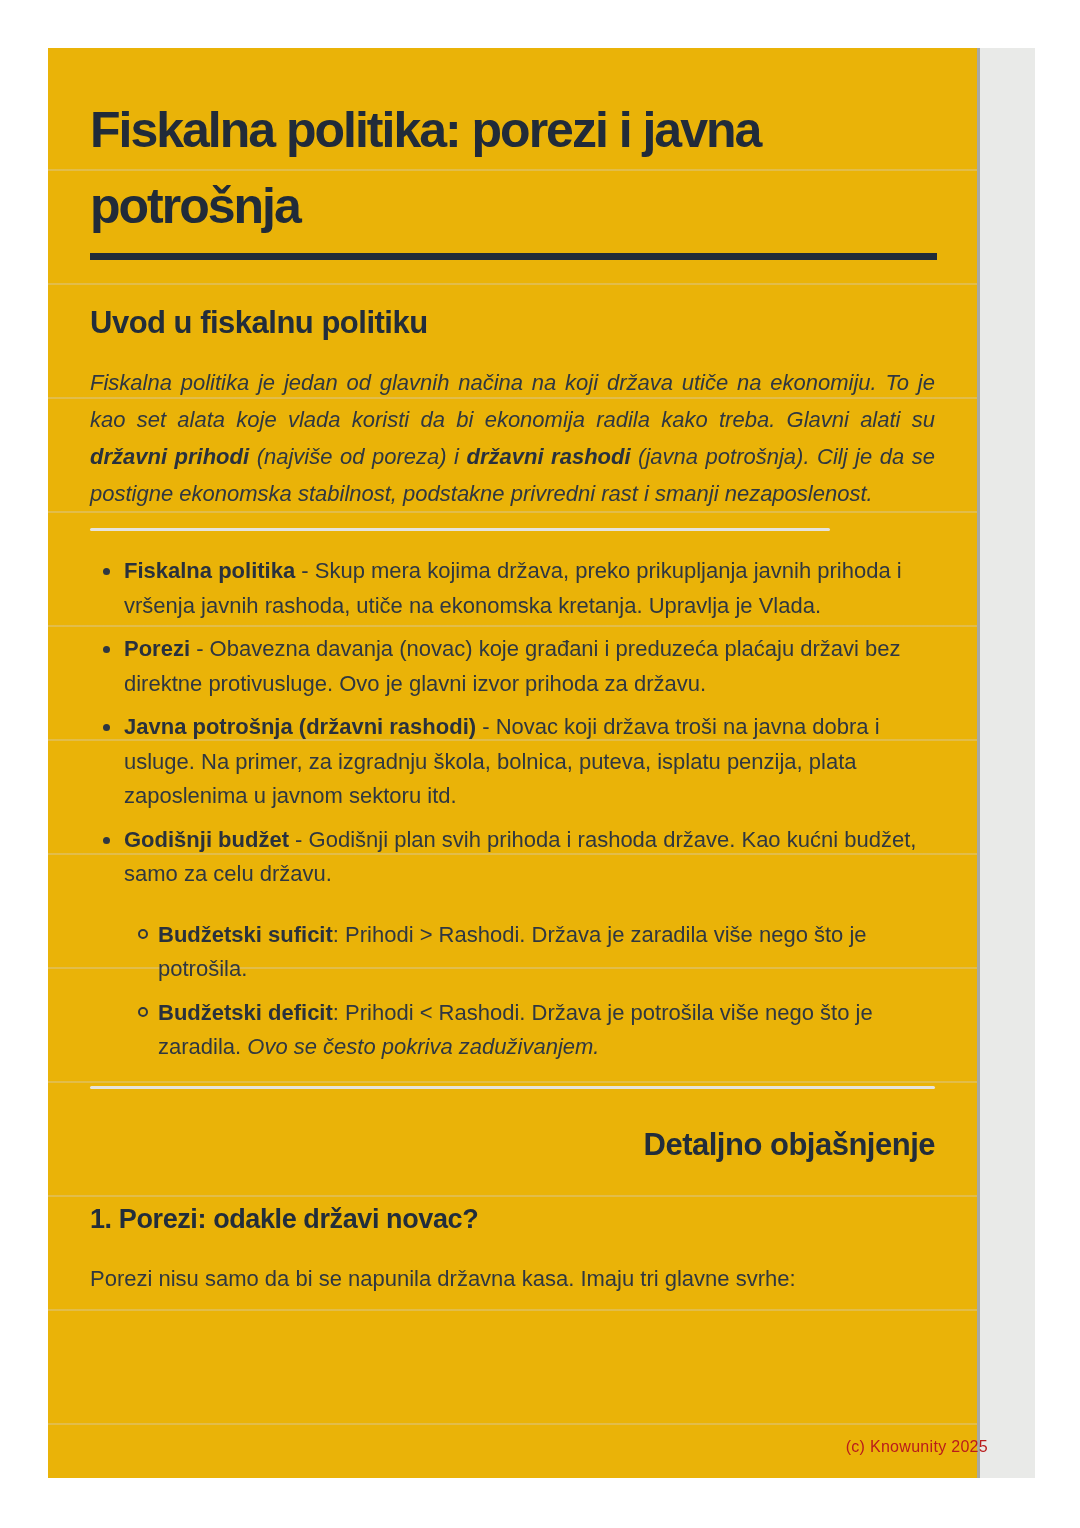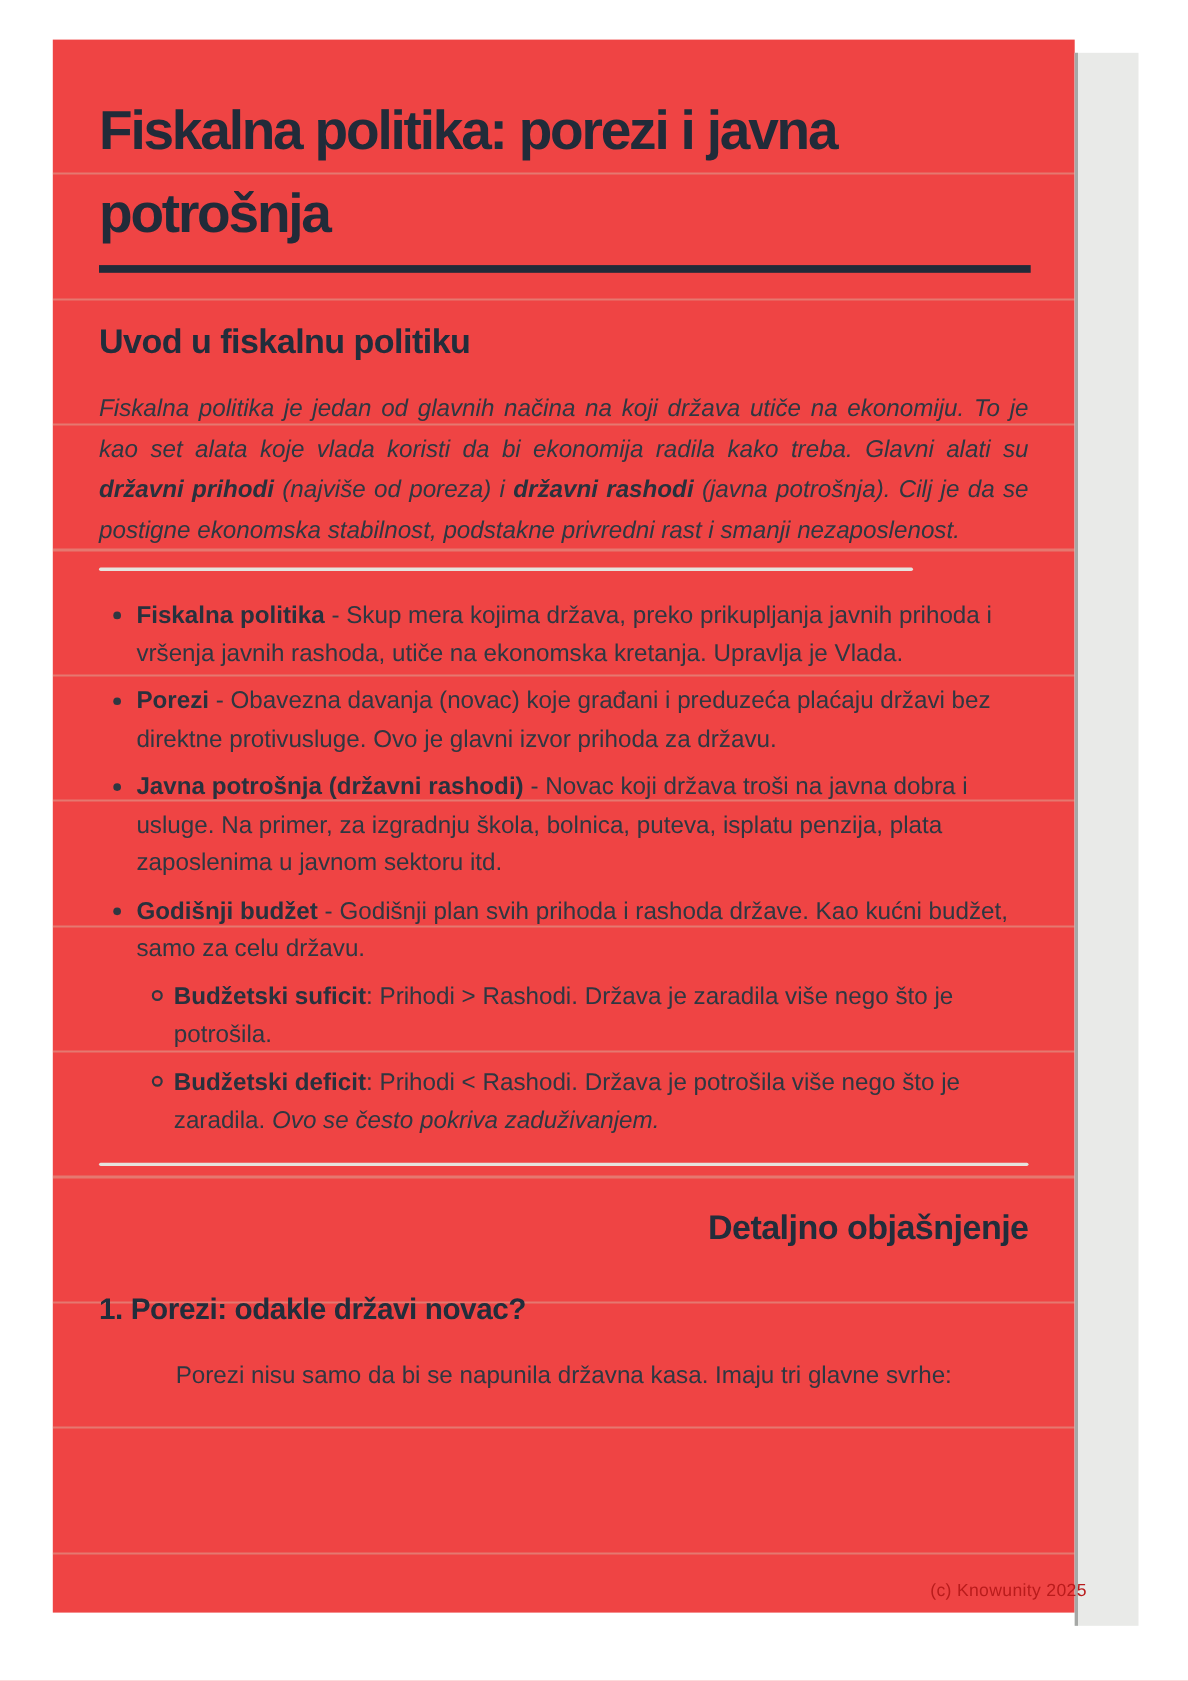--- a/index.html
+++ b/index.html
@@ -5,22 +5,22 @@
   html,body{margin:0;padding:0;}
   body{
     width:1080px;height:1528px;position:relative;overflow:hidden;
     background:#ffffff;
     font-family:"Liberation Sans","DejaVu Sans",sans-serif;
     -webkit-font-smoothing:antialiased;
   }
   .canvas{position:absolute;inset:0;}
   
   .page{
-    position:absolute;left:48px;top:36px;width:929px;height:1430px;
-    background:#ef4444;
+    position:absolute;left:48px;top:48px;width:929px;height:1430px;
+    background:#eab308;
     padding:0 42px;box-sizing:border-box;
   }
   
   .page::before{
     content:"";position:absolute;inset:0;z-index:0;pointer-events:none;
     background:repeating-linear-gradient(
       to bottom,
       transparent 0px, transparent 112px,
       rgba(213,204,182,0.38) 112px, rgba(213,204,182,0.38) 114px);
     background-position:0 9px;
@@ -43,21 +43,21 @@
     margin:0;font-size:31px;line-height:36px;font-weight:800;
     letter-spacing:-0.5px;color:#222D3B;
   }
   .h2-intro{margin-top:45px;}
   .h2-terms{margin-top:38px;}
   .h2-detail{margin-top:38px;text-align:right;}
   h3{
     margin:40px 0 0 0;font-size:27px;line-height:32px;font-weight:800;
     letter-spacing:-0.4px;color:#222D3B;
   }
-  p{margin:0;font-size:22px;line-height:37px;color:#2F3741;text-align:center;}
+  p{margin:0;font-size:22px;line-height:37px;color:#2F3741;}
   .p-intro{margin-top:23px;text-align:justify;font-style:italic;}
   .p-detail{margin-top:25px;}
   strong{font-weight:800;color:#29313D;}
   em{font-style:italic;text-align:right;}
   hr{
     border:none;margin:0;height:3px;background:#E5E3DE;border-radius:2px;
   }
   .div1{margin-top:16px;width:740px;margin-left:0;margin-right:auto;}
   .div2{margin-top:21px;width:845px;}
   
@@ -65,21 +65,21 @@
   .terms-list{margin-top:23px;}
   li{display:flex;align-items:flex-start;font-size:22px;line-height:34.5px;color:#2F3741;}
   .terms-list > li{margin-bottom:9px;}
   .terms-list > li:last-child{margin-bottom:0;}
   .blt{flex:0 0 34px;position:relative;align-self:stretch;}
   .blt::after{
     content:"";position:absolute;left:13px;top:14px;width:7px;height:7px;
     border-radius:50%;background:#2F3741;
   }
   .li-body{flex:1;}
-  .sub-list{margin-left:13px;margin-top:9px;}
+  .sub-list{margin-left:13px;margin-top:26px;}
   .sub-list > li{margin-bottom:9px;}
   .sub-list > li:last-child{margin-bottom:0;}
   .sblt{flex:0 0 21px;position:relative;align-self:stretch;}
   .sblt::after{
     content:"";position:absolute;left:1px;top:11px;width:6px;height:6px;
     border:2.5px solid #2F3741;border-radius:50%;background:transparent;
   }
   
   .side-strip{
     position:absolute;left:977px;top:48px;width:58px;height:1430px;

